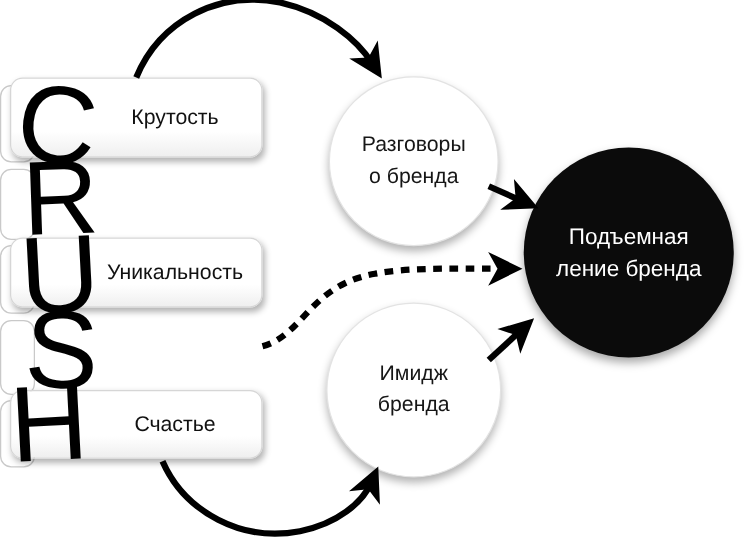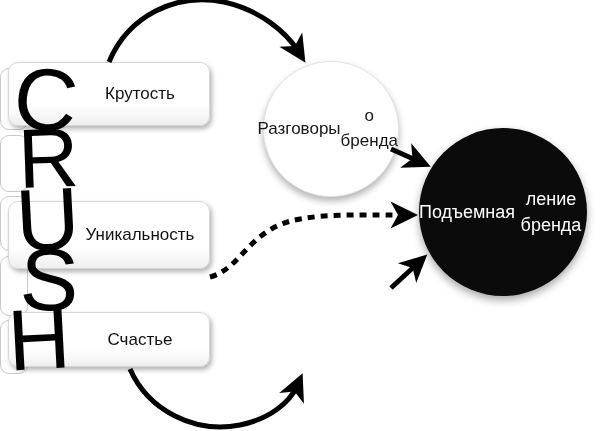--- a/index.html
+++ b/index.html
@@ -26,21 +26,21 @@
   }
   .fbox.two-line .lbl{text-align:left;padding-left:76px;}
   
   .bigletter{
     position:absolute;z-index:4;color:#000;line-height:1;
     font-family:"Liberation Sans",sans-serif;font-weight:400;
   }
   
   .circle{
     position:absolute;border-radius:50%;z-index:3;
-    display:flex;flex-direction:row;align-items:center;justify-content:flex-end;
+    display:flex;flex-direction:column;align-items:center;justify-content:center;
     text-align:center;
   }
   .circle.white{
     background:#ffffff;border:1px solid #e3e3e3;
     box-shadow:0 4px 7px rgba(0,0,0,0.30);
   }
   .circle.black{
     background:#0b0b0b;box-shadow:0 4px 8px rgba(0,0,0,0.35);
   }
   .circle .line{font-size:17px;line-height:1.45;color:#161616;}
@@ -55,40 +55,44 @@
 
   <div class="ghost" style="top:68px;height:60px;"></div>
   <div class="ghost" style="top:135px;height:55px;"></div>
   <div class="ghost" style="top:196px;height:53px;"></div>
   <div class="ghost" style="top:256px;height:58px;"></div>
   <div class="ghost" style="top:320px;height:52px;"></div>
 
   <div class="fbox" style="top:62px;height:64px;">
     <span class="lbl">Крутость</span>
   </div>
-  <div class="fbox" style="top:201px;height:68px;">
+  <div class="fbox" style="top:190px;height:56px;">
     <span class="lbl">Уникальность</span>
   </div>
   <div class="fbox" style="top:312px;height:55px;">
     <span class="lbl">Счастье</span>
   </div>
 
   <span class="bigletter" style="left:14px;top:56px;font-size:88px;transform:rotate(6deg);">C</span>
   <span class="bigletter" style="left:18px;top:116px;font-size:84px;transform:rotate(-2deg);">R</span>
   <span class="bigletter" style="left:16px;top:176px;font-size:88px;transform:rotate(-3deg);">U</span>
   <span class="bigletter" style="left:20px;top:236px;font-size:88px;transform:rotate(2deg);">S</span>
   <span class="bigletter" style="left:8px;top:296px;font-size:86px;transform:rotate(-3deg);">H</span>
 
   <div class="circle white" style="left:263px;top:61px;width:134px;height:134px;">
     <span class="line">Разговоры</span>
     <span class="line">о бренда</span>
   </div>
 
+  <div class="circle white" style="left:261px;top:242px;width:138px;height:138px;">
+    <span class="line">Имидж</span>
+    <span class="line">бренда</span>
+  </div>
 
-  <div class="circle black" style="left:419px;top:128px;width:168px;height:168px;">
+  <div class="circle black" style="left:419px;top:118px;width:168px;height:168px;">
     <span class="line">Подъемная</span>
     <span class="line">ление бренда</span>
   </div>
 
   <svg id="arrows" width="600" height="431" viewBox="0 0 600 431">
     <defs>
       <marker id="ah" viewBox="0 0 12 12" refX="6" refY="6" markerWidth="6" markerHeight="6" orient="auto">
         <path d="M0.6,0.6 L11.6,6 L0.6,11.4 L3.6,6 Z" fill="#000"></path>
       </marker>
     </defs>

